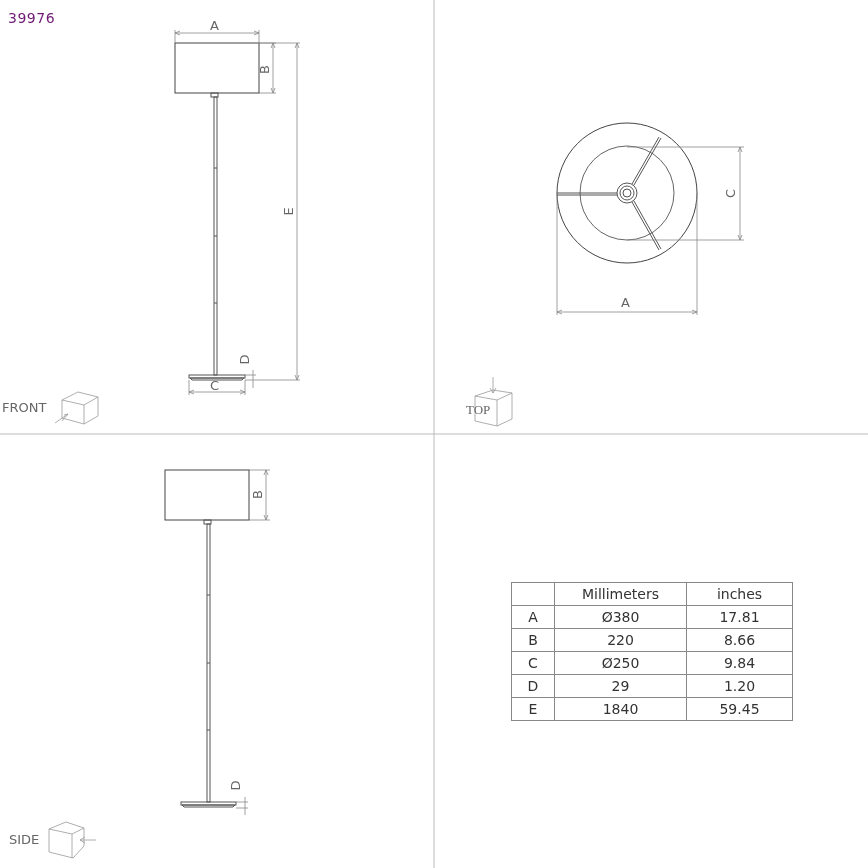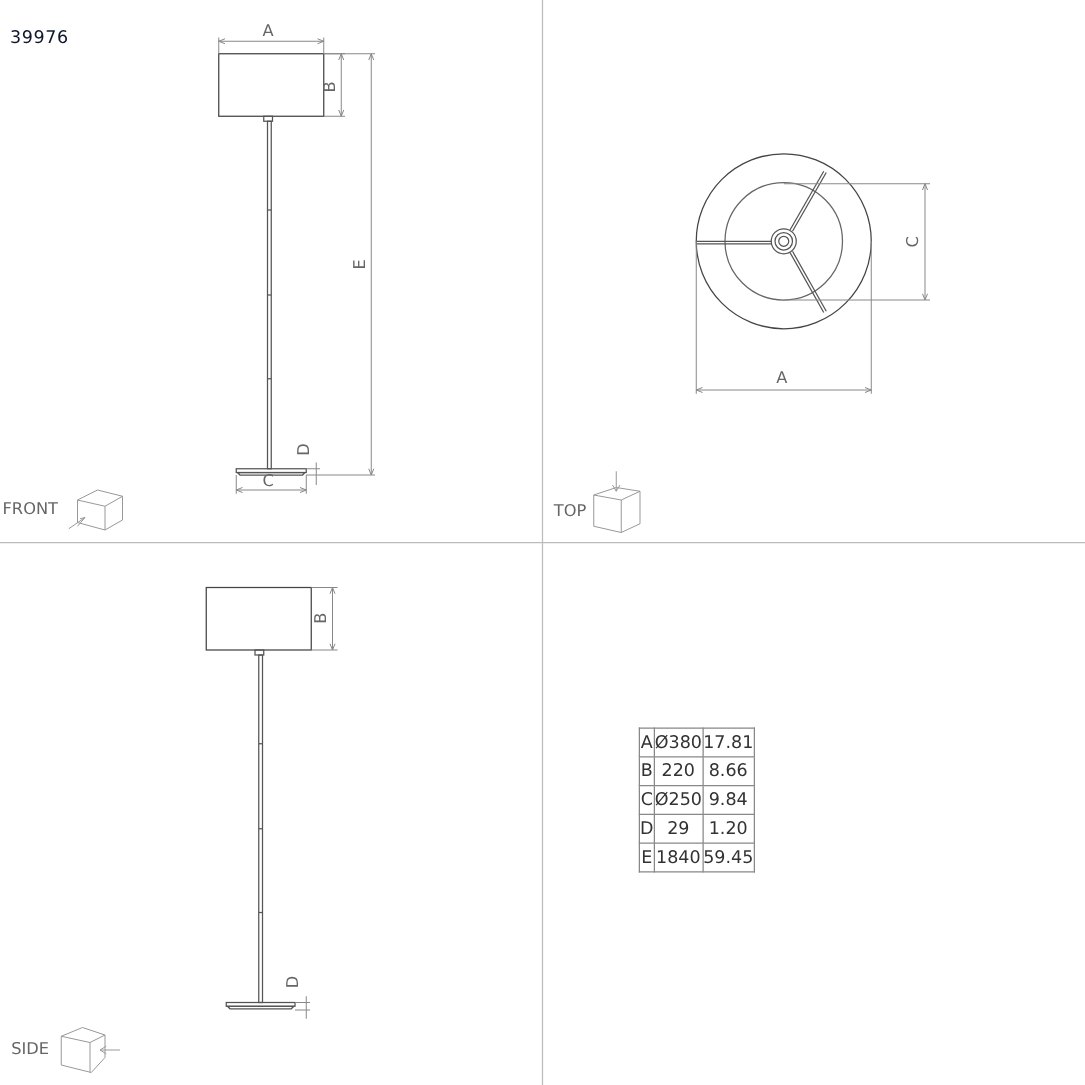--- a/index.html
+++ b/index.html
@@ -1,20 +1,20 @@
 <!DOCTYPE html>
 <html><head>
 <meta charset="utf-8">
 <style>
   html, body { margin:0; padding:0; background:#fff; }
   body { width:868px; height:868px; position:relative; overflow:hidden;
          font-family:"DejaVu Sans", sans-serif; color:#555; }
   .abs { position:absolute; }
   .txt { font-size:13px; color:#666; }
-  .code { left:8px; top:22px; font-size:14px; color:#0f172a; letter-spacing:0.5px; }
+  .code { left:8px; top:10px; font-size:14px; color:#701a75; letter-spacing:0.5px; }
   svg { position:absolute; left:0; top:0; }
   .dimtbl { position:absolute; left:511px; top:582px; border-collapse:collapse;
             font-size:14px; color:#333; }
   .dimtbl td, .dimtbl th { border:1px solid #888; text-align:center;
             font-weight:normal; padding:0; height:22px; line-height:22px; }
   .dimtbl .c0 { width:42px; }
   .dimtbl .c1 { width:131px; }
   .dimtbl .c2 { width:105px; }
 </style>
 </head>
@@ -138,25 +138,30 @@
 <div class="abs txt" style="left:239px;top:352px;transform:rotate(-90deg);">D</div>
 <div class="abs txt" style="left:210px;top:378px;">C</div>
 
 <div class="abs txt" style="left:726px;top:186px;transform:rotate(-90deg);">C</div>
 <div class="abs txt" style="left:621px;top:295px;">A</div>
 
 <div class="abs txt" style="left:253px;top:487px;transform:rotate(-90deg);">B</div>
 <div class="abs txt" style="left:230px;top:778px;transform:rotate(-90deg);">D</div>
 
 <div class="abs txt" style="left:2px;top:400px;">FRONT</div>
-<div class="abs txt" style="left:443px;top:402px;">TOP</div>
+<div class="abs txt" style="left:466px;top:402px;font-family:Liberation Serif, serif;">TOP</div>
 <div class="abs txt" style="left:9px;top:832px;text-align:center;">SIDE</div>
 
 <table class="dimtbl">
   <tbody>
+      <tr>
+    <th class="c0"></th>
+    <th class="c1">Millimeters</th>
+    <th class="c2">inches</th>
+  </tr>
   <tr>
     <td>A</td>
     <td>Ø380</td>
     <td>17.81</td>
   </tr>
   <tr>
     <td>B</td>
     <td>220</td>
     <td>8.66</td>
   </tr>

